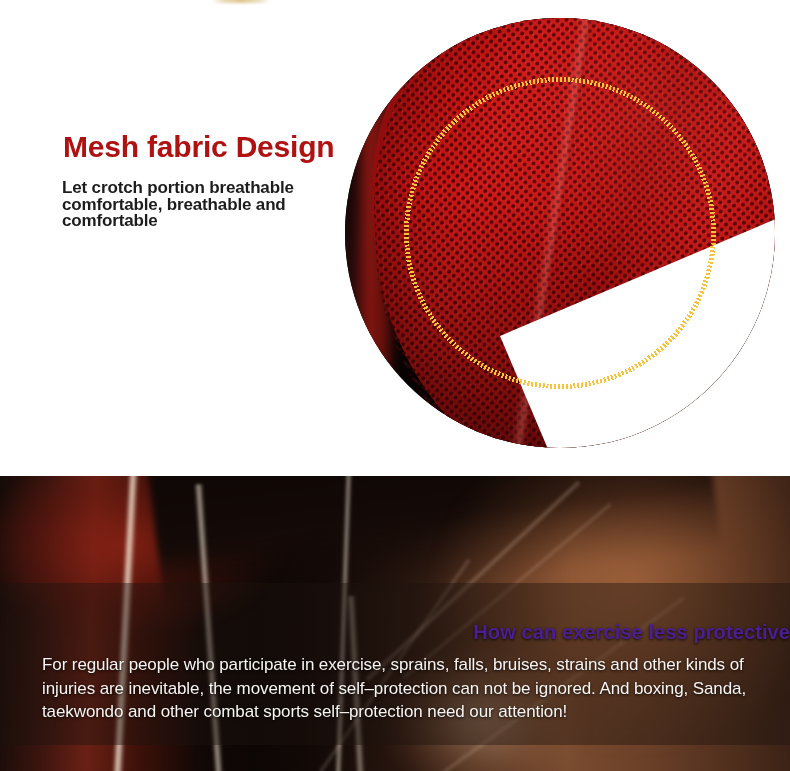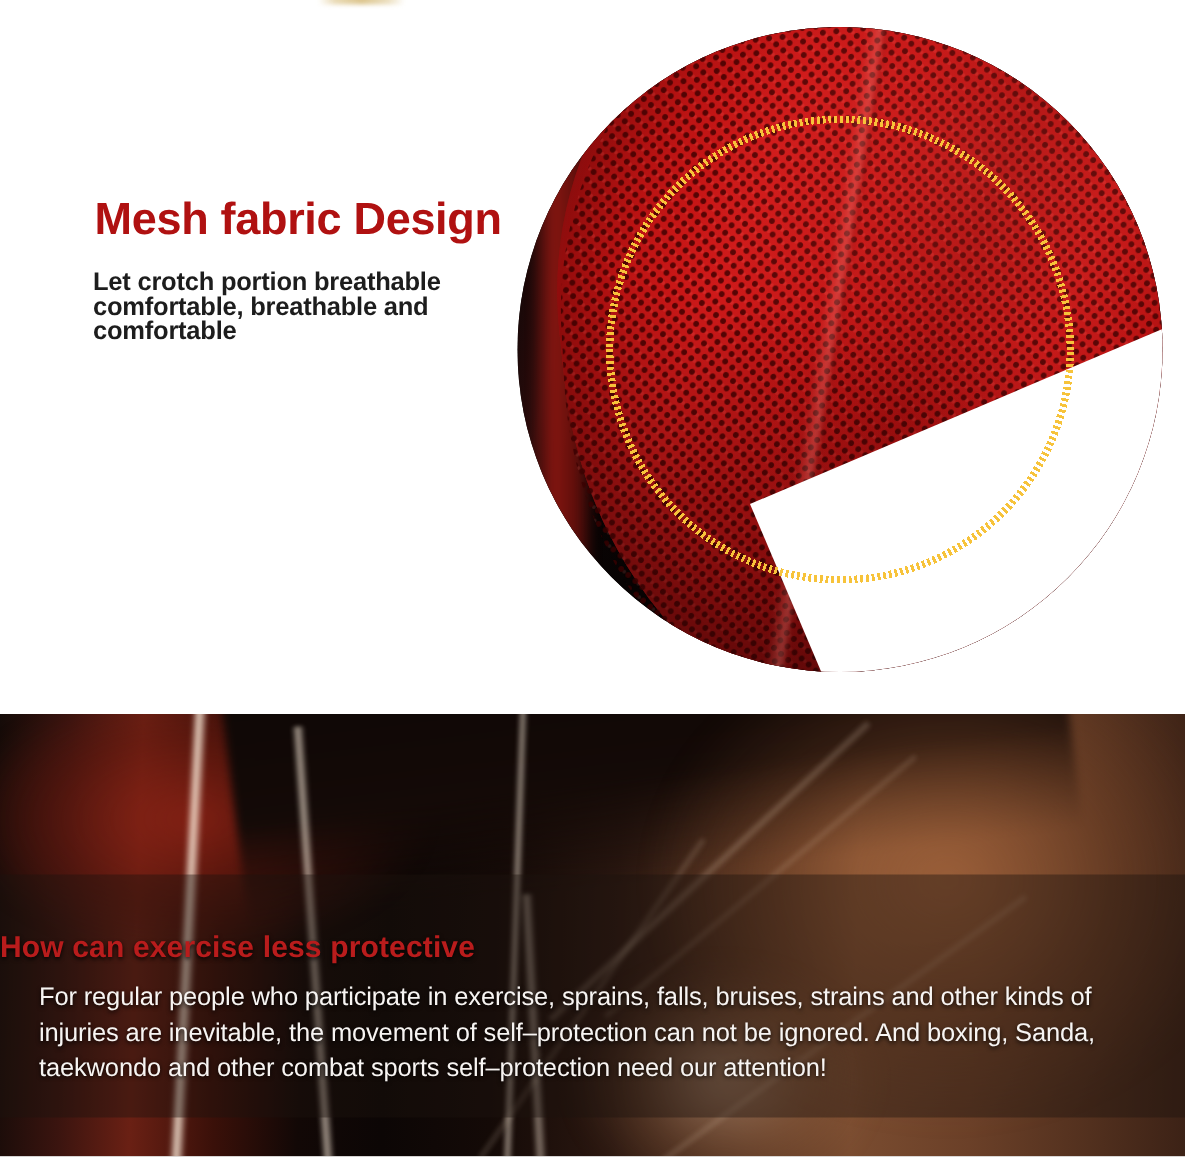--- a/index.html
+++ b/index.html
@@ -319,31 +319,31 @@
     width: 790px;
     height: 162px;
     background: rgba(28,18,14,0.42);
   }
 
   .bottom-heading {
     position: absolute;
     left: 0;
     top: 604px;
     width: 790px;
-    text-align: left;
+    text-align: right;
     font-size: 20px;
     font-weight: bold;
-    color: #b91c1c;
+    color: #4c1d95;
     letter-spacing: 0.1px;
     text-shadow: 0 1px 3px rgba(0,0,0,0.85);
   }
 
   .bottom-body {
     position: absolute;
-    left: 26px;
+    left: 42px;
     top: 636px;
     width: 718px;
     font-size: 17px;
     font-weight: normal;
     color: #f7f4f2;
     line-height: 23.5px;
     letter-spacing: -0.1px;
     text-shadow: 0 1px 3px rgba(0,0,0,0.85);
   }
 </style>

